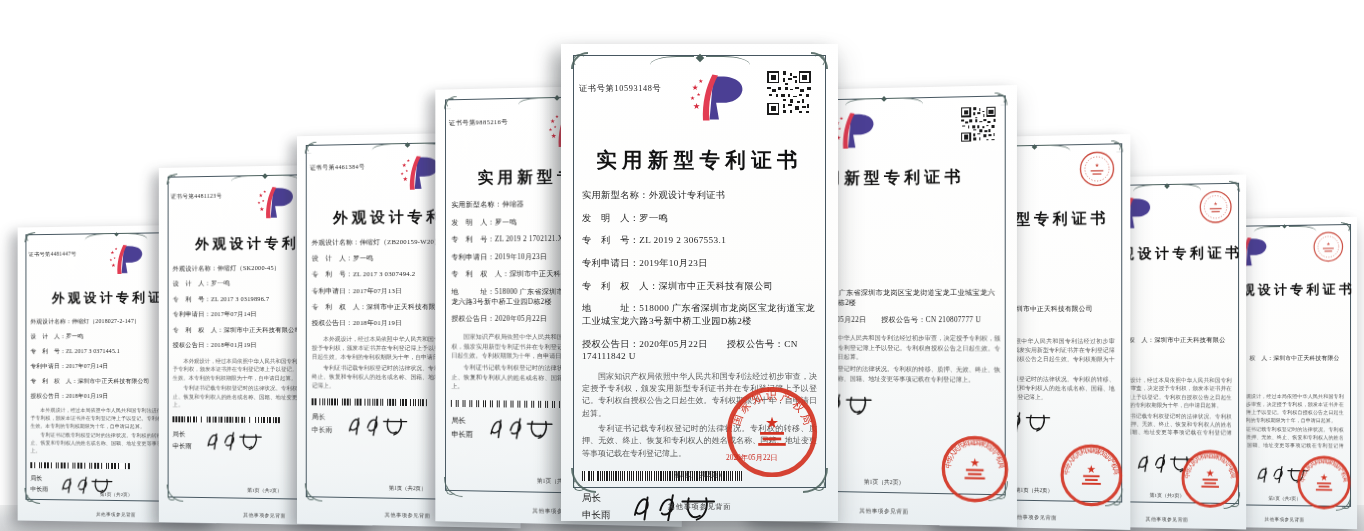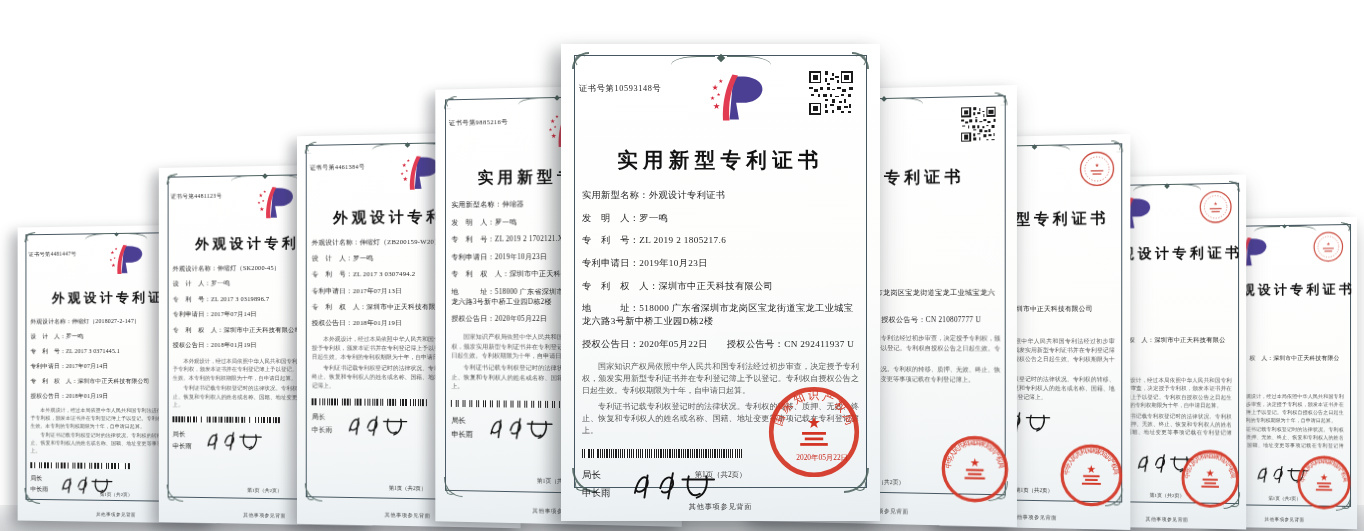--- a/index.html
+++ b/index.html
@@ -47,21 +47,21 @@
   .paras p{margin:0 0 .35em 0;font-size:.8em;line-height:1.55;text-indent:2em;
            text-align:justify;color:#3c3c3c;opacity:.85;}
   .barcode{margin-top:1.1em;width:16em;height:.95em;
       background:repeating-linear-gradient(90deg,#1d1d1d 0 .12em,#fff .12em .2em,#1d1d1d .2em .27em,
       #fff .27em .45em,#1d1d1d .45em .52em,#fff .52em .6em,#1d1d1d .6em .75em,#fff .75em .9em);}
   .signrow{margin-top:.9em;display:flex;align-items:center;gap:1.6em;}
   .signlabel{display:flex;flex-direction:column;font-size:.95em;line-height:1.85;color:#1f1f1f;}
   .signature{width:9.5em;height:3.2em;flex:none;}
   .seal{position:absolute;width:8.6em;height:8.6em;bottom:4.6em;right:-3.4em;}
   .seal svg{width:100%;height:100%;}
-  .sealdate{position:absolute;left:0;right:12px;bottom:2em;text-align:right;color:#c8261b;
+  .sealdate{position:absolute;left:0;right:0;bottom:2em;text-align:left;color:#c8261b;
             font-size:.74em;white-space:nowrap;}
   .cert--c .seal{right:2em;bottom:4.3em;width:9.2em;height:9.2em;}
   .cert--r .seal{right:1em;bottom:3em;}
   .pageinfo{position:absolute;bottom:8.6%;left:0;right:0;text-align:center;font-size:.74em;color:#333;}
   .backnote{position:absolute;bottom:1.8%;left:0;right:0;text-align:center;font-size:.72em;color:#444;
             letter-spacing:.1em;}
 </style>
 </head>
 <body>
 
@@ -322,21 +322,21 @@
           <text x="50" y="46" text-anchor="middle" font-size="17" fill="#d23322">★</text>
           <rect x="37" y="50" width="26" height="3" fill="#d23322"></rect>
           <rect x="40" y="56" width="20" height="3" fill="#d23322"></rect>
           <rect x="35" y="62" width="30" height="3" fill="#d23322"></rect>
         </svg>
     </div>
     <div class="pageinfo">第1页（共2页）</div>
     <div class="backnote">其他事项参见背面</div>
   </article>
 
-  <article class="cert cert--c" style="left:561px;top:44px;width:319px;height:477px;z-index:10;font-size:10px;box-shadow:-9px 7px 16px rgba(50,55,60,.34),0 14px 24px rgba(50,55,60,.25)">
+  <article class="cert cert--c" style="left:561px;top:44px;width:277px;height:477px;z-index:10;font-size:10px;box-shadow:-9px 7px 16px rgba(50,55,60,.34),0 14px 24px rgba(50,55,60,.25)">
     <div class="frame"></div>
     <i class="fl tl"></i>
       <i class="fl tr"></i>
       <i class="fl bl"></i>
       <i class="fl br"></i>
     <div class="topOrn">
         <span class="ornDot"></span>
       </div>
     <div class="inner">
       <div class="certno">证书号第10593148号</div>
@@ -362,25 +362,25 @@
             <rect x="0" y="18" width="7" height="7"></rect>
             <rect x="1" y="19" width="5" height="5" fill="#fff"></rect>
             <rect x="2" y="20" width="3" height="3"></rect>
             <path d="M9 0h2v2H9zM13 1h1v2h-1zM15 3h2v1h-2zM9 4h1v2H9zM12 4h2v1h-2zM16 5h1v2h-1zM10 7h2v1h-2zM0 9h2v1H0zM3 10h2v2H3zM6 9h2v2H6zM10 9h2v2h-2zM13 10h2v1h-2zM16 9h2v1h-2zM19 10h2v2h-2zM23 9h2v2h-2zM1 13h2v1H1zM5 13h1v2H5zM8 13h2v2H8zM12 13h1v2h-1zM15 14h2v1h-2zM18 13h2v1h-2zM22 13h2v2h-2zM9 16h2v1H9zM13 16h2v2h-2zM17 17h2v1h-2zM20 16h1v2h-1zM9 19h1v2H9zM12 19h2v1h-2zM16 20h2v2h-2zM20 20h2v1h-2zM23 19h1v2h-1zM9 22h2v2H9zM13 22h1v2h-1zM18 23h2v1h-2zM22 23h2v1h-2z"></path>
           </svg>
       </div>
       <h2 class="title">实用新型专利证书</h2>
       <div class="lines">
         <p>实用新型名称：外观设计专利证书</p>
           <p>发　明　人：罗一鸣</p>
-          <p>专　利　号：ZL 2019 2 1805217.6</p>
+          <p>专　利　号：ZL 2019 2 3067553.1</p>
           <p>专利申请日：2019年10月23日</p>
           <p>专　利　权　人：深圳市中正天科技有限公司</p>
           <p>地　　　址：518000 广东省深圳市龙岗区宝龙街道宝龙工业城宝龙六路3号新中桥工业园D栋2楼</p>
-          <p>授权公告日：2020年05月22日　　授权公告号：CN 292411937 U</p>
+          <p>授权公告日：2020年05月22日　　授权公告号：CN 174111842 U</p>
       </div>
       <div class="paras">
         <p>国家知识产权局依照中华人民共和国专利法经过初步审查，决定授予专利权，颁发实用新型专利证书并在专利登记簿上予以登记。专利权自授权公告之日起生效。专利权期限为十年，自申请日起算。</p>
           <p>专利证书记载专利权登记时的法律状况。专利权的转移、质押、无效、终止、恢复和专利权人的姓名或名称、国籍、地址变更等事项记载在专利登记簿上。</p>
       </div>
       <div class="barcode"></div>
       <div class="signrow">
         <div class="signlabel">
             <span>局长</span>
             <span>申长雨</span>

